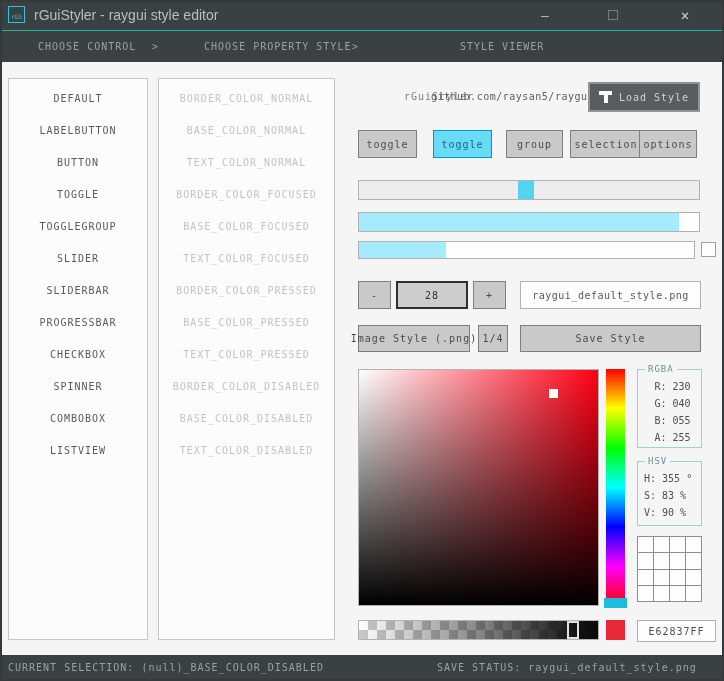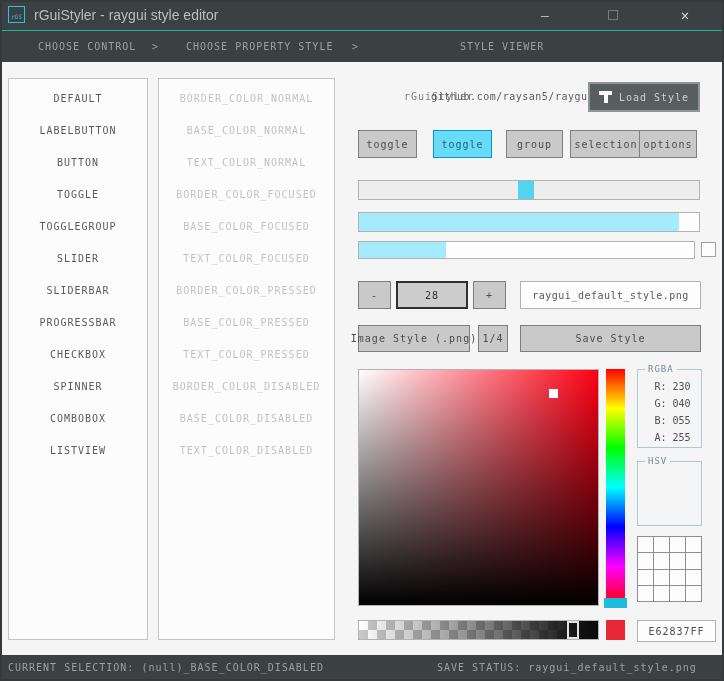--- a/index.html
+++ b/index.html
@@ -15,21 +15,21 @@
   .win-btn.min{left:532px;}
   .win-btn.max{left:600px;}
   .max-glyph{width:10px;height:10px;border:1px solid #767c7e;box-sizing:border-box;}
   .win-btn.close{left:672px;font-size:14px;color:#d4d4d4;}
 
   
   .navbar{position:absolute;left:0;top:30px;width:724px;height:32px;background:#3b4042;border-top:1px solid #14b8a6;box-sizing:border-box;}
   .bc{position:absolute;top:0;height:31px;line-height:31px;color:#99a1a4;font-size:10px;letter-spacing:1px;white-space:nowrap;}
   #bc0{left:38px}
   #sep0{left:152px}
-  #bc1{left:186px}
+  #bc1{left:204px}
   #sep1{left:352px}
   #bc2{left:460px}
 
   .main-bg{position:absolute;left:2px;top:62px;width:720px;height:593px;background:#f5f5f5;}
 
   
   .panel{position:absolute;background:#fcfcfc;border:1px solid #c5c5c5;box-sizing:border-box;padding-top:3px;}
   #controls-list{left:8px;top:78px;width:140px;height:562px;}
   #properties-list{left:158px;top:78px;width:177px;height:562px;}
   .list-item{height:32px;display:flex;align-items:center;justify-content:center;font-size:10px;letter-spacing:1px;color:#5a5a5a;white-space:nowrap;}
@@ -215,20 +215,25 @@
     <div id="rgba-lines">
         <div class="gb-line">R: 230</div>
         <div class="gb-line">G: 040</div>
         <div class="gb-line">B: 055</div>
         <div class="gb-line">A: 255</div>
       </div>
   </div>
 
   <div class="groupbox" id="hsv-box">
     <span class="gb-label">HSV</span>
+    <div id="hsv-lines">
+        <div class="gb-line">H: 355 °</div>
+        <div class="gb-line">S: 83 %</div>
+        <div class="gb-line">V: 90 %</div>
+      </div>
   </div>
 
   <div class="swatch-grid" id="swatch-grid">
       <div class="swatch-cell"></div>
       <div class="swatch-cell"></div>
       <div class="swatch-cell"></div>
       <div class="swatch-cell"></div>
       <div class="swatch-cell"></div>
       <div class="swatch-cell"></div>
       <div class="swatch-cell"></div>

